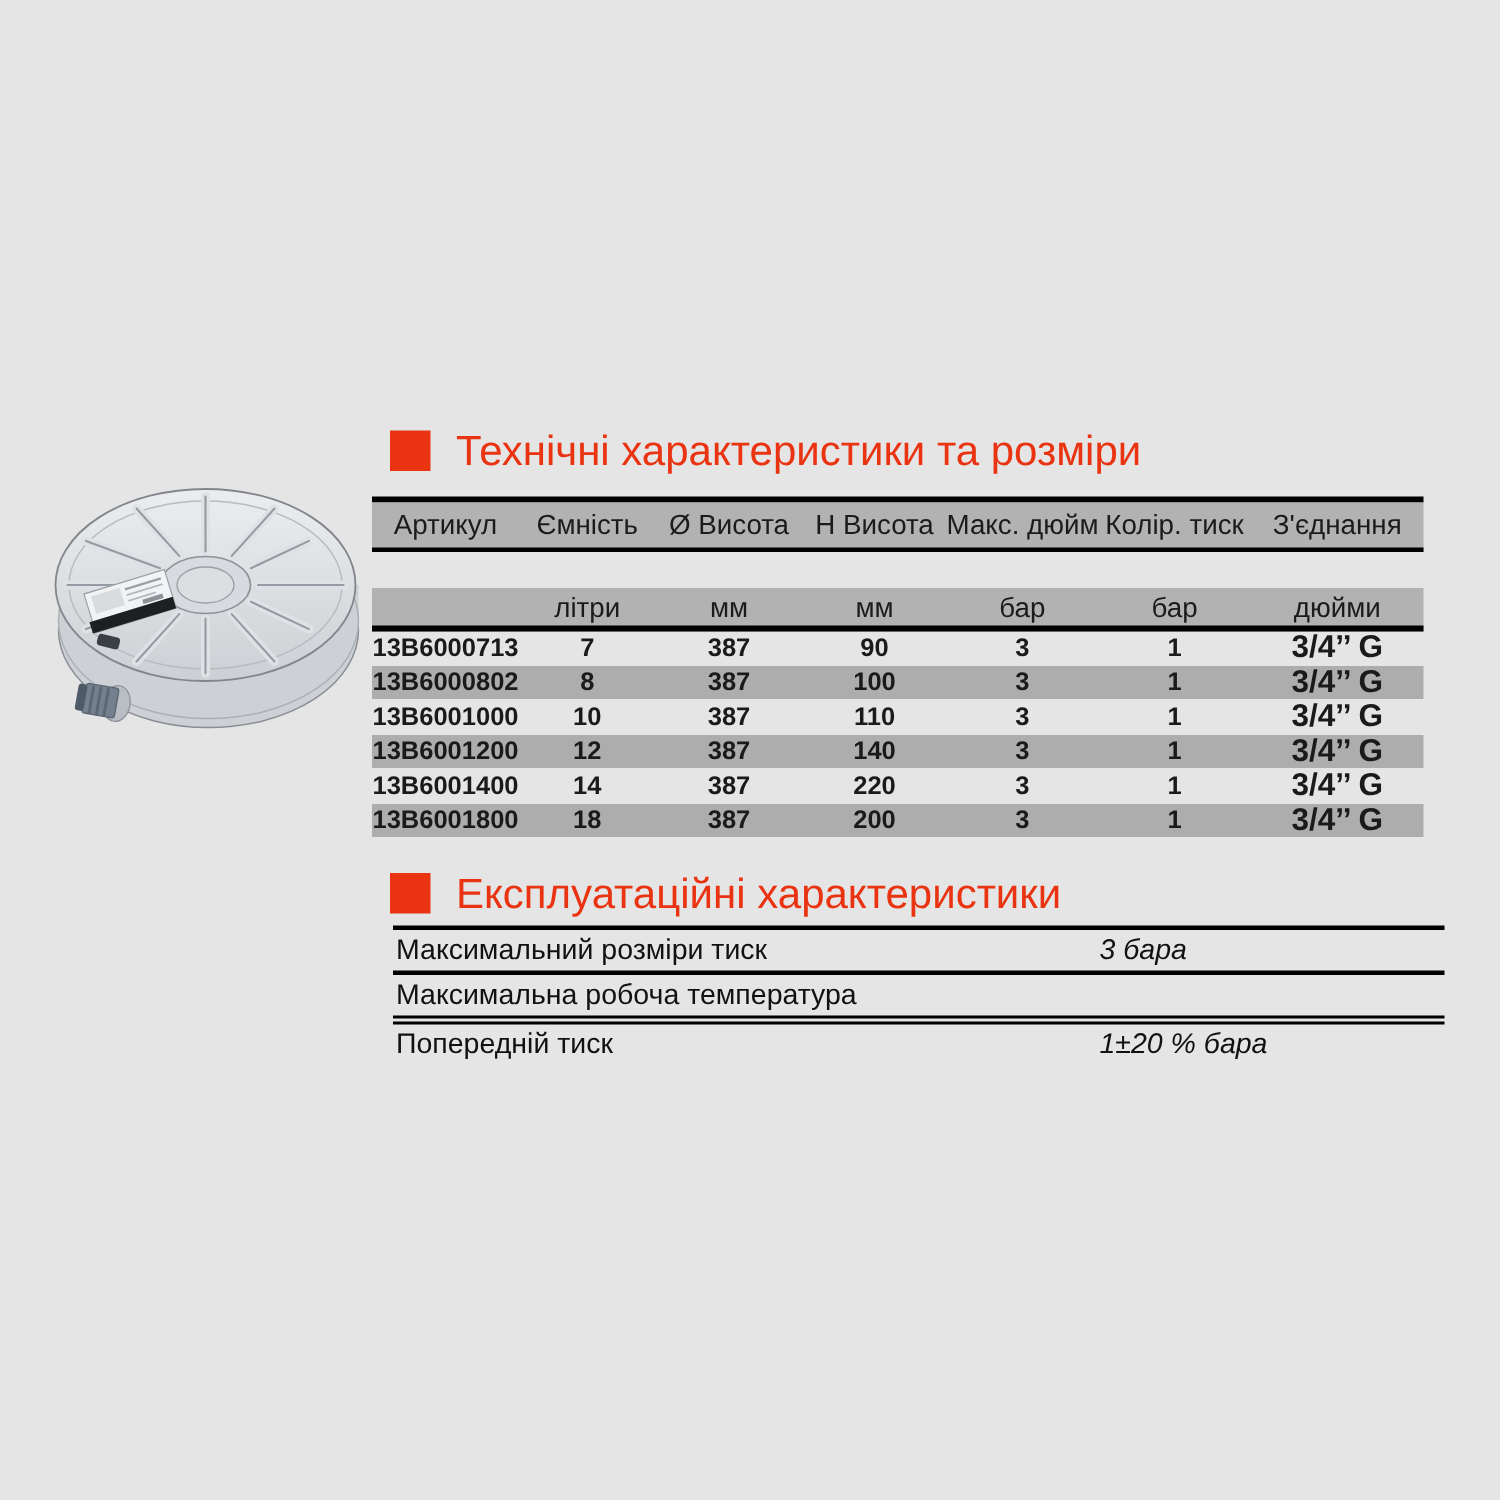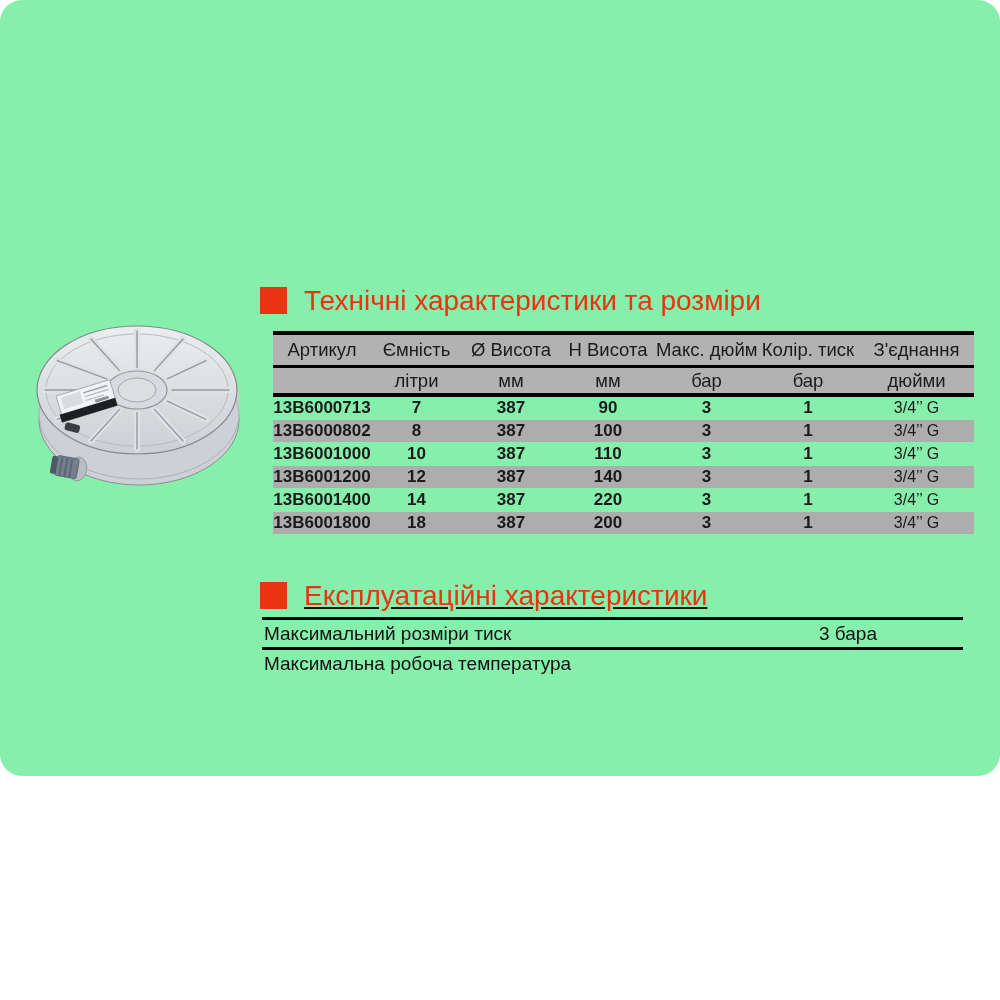--- a/index.html
+++ b/index.html
@@ -8,52 +8,52 @@
     --head-gray:#B2B2B2;
   }
   html,body{margin:0;padding:0;background:#fff;}
   body{
     width:1000px;height:1000px;
     font-family:"Liberation Sans", sans-serif;
     color:#141414;
     position:relative;
     overflow:hidden;
   }
-  .page{position:relative;width:1000px;height:776px;background:#86efac;border-radius:22px;}
+  .page{position:relative;width:1000px;height:1000px;background:#e5e5e5;}
 
   
   .product-img{position:absolute;left:22px;top:298px;width:230px;height:200px;}
 
   
   .heading{position:absolute;left:260px;display:flex;align-items:center;}
   #specs-heading{top:286px;}
-  #ops-heading{top:581px;text-decoration:underline;}
+  #ops-heading{top:581px;}
   .sq{width:27px;height:27px;background:var(--red);margin-right:17px;flex:0 0 auto;}
   .ttl{font-size:28px;color:var(--red);white-space:nowrap;line-height:1.05;}
 
   
-  .spec-table{position:absolute;left:273px;top:331px;width:701px;border-top:4px solid #000;}
+  .spec-table{position:absolute;left:248px;top:331px;width:701px;border-top:4px solid #000;}
   .grid7{
     display:grid;
     grid-template-columns:98px 91px 98px 96px 101px 102px 115px;
     align-items:center;text-align:center;
   }
   .spec-head1{height:30px;background:var(--head-gray);border-bottom:3px solid #000;font-size:18.5px;color:#1b1b1b;}
-  .spec-head2{height:25px;background:var(--head-gray);border-bottom:4px solid #000;font-size:18.5px;color:#1b1b1b;}
+  .spec-head2{height:25px;background:var(--head-gray);border-bottom:4px solid #000;font-size:18.5px;color:#1b1b1b;margin-top:24px;}
   .spec-row{height:22px;margin-bottom:1px;font-size:17px;font-weight:bold;color:#1a1a1a;}
   .spec-row.alt{background:var(--row-gray);}
-  .spec-row .cell:last-child{font-weight:normal;font-size:16px;}
+  .spec-row .cell:last-child{font-weight:bold;font-size:21px;}
   .cell{overflow:hidden;white-space:nowrap;}
 
   
   .ops-table{position:absolute;left:262px;top:617px;width:701px;}
   .ops-row{display:flex;align-items:center;border-top:3px solid #000;height:27px;font-size:19px;color:#111;}
   .ops-row.double{border-top:6px double #000;}
   .ops-label{flex:1;padding-left:2px;white-space:nowrap;}
-  .ops-value{width:230px;text-align:center;white-space:nowrap;}
+  .ops-value{width:230px;text-align:left;white-space:nowrap;font-style:italic;}
 </style>
 </head>
 <body>
 
 <div class="page">
 
   <div class="product-img">
     <svg viewBox="0 0 230 200" width="230" height="200">
       <defs>
         <linearGradient id="g1" x1="0" y1="0" x2="0" y2="1">
@@ -188,15 +188,19 @@
   </div>
 
   <div class="ops-table" id="ops-body">
       <div class="ops-row">
         <div class="ops-label">Максимальний розміри тиск</div>
         <div class="ops-value">3 бара</div>
       </div>
       <div class="ops-row">
         <div class="ops-label">Максимальна робоча температура</div>
       </div>
+      <div class="ops-row double">
+        <div class="ops-label">Попередній тиск</div>
+        <div class="ops-value">1±20 % бара</div>
+      </div>
     </div>
 
 </div>
 
 </body></html>

